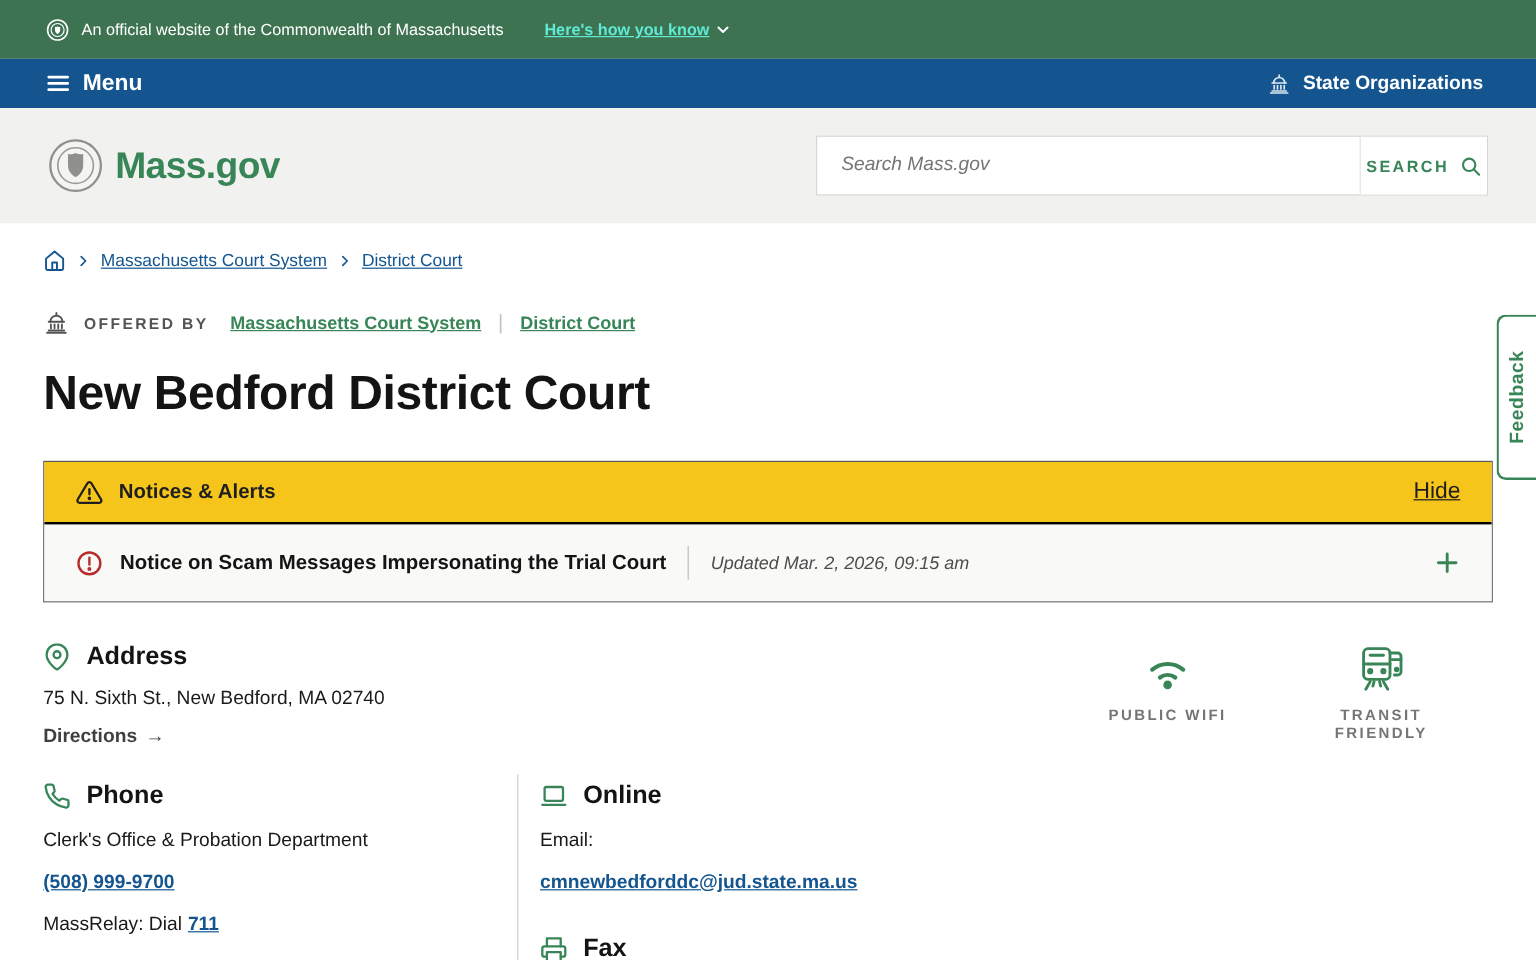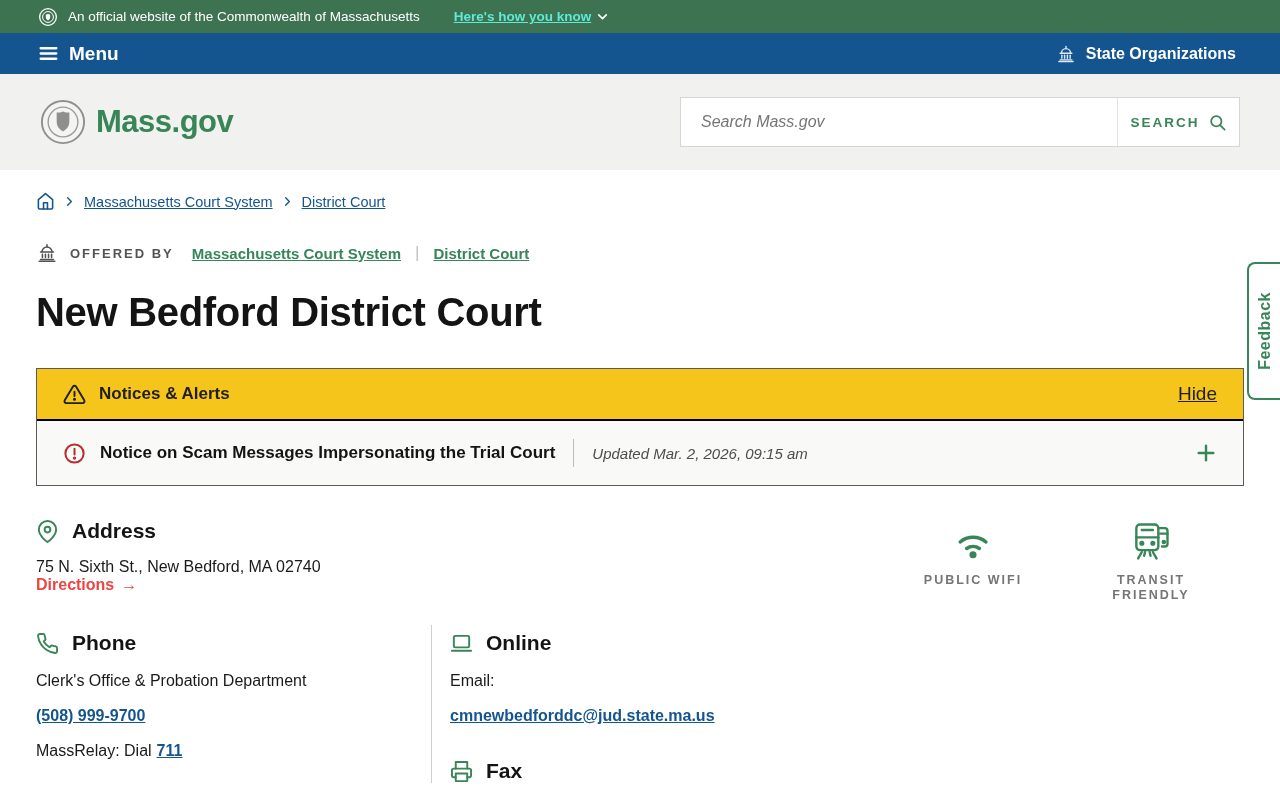--- a/index.html
+++ b/index.html
@@ -1,41 +1,41 @@
 <!DOCTYPE html>
 <html><head>
 <meta charset="utf-8">
 <style>
   * { margin:0; padding:0; box-sizing:border-box; }
   html,body { width:1280px; height:800px; overflow:hidden; background:#fff;
     font-family:"Liberation Sans", sans-serif; color:#141414; }
 
   
-  .banner { height:33px; background:#3e7352; display:flex; align-items:center; padding:0 38px; gap:10px; }
+  .banner { height:49px; background:#3e7352; display:flex; align-items:center; padding:0 38px; gap:10px; }
   .banner-text { color:#fff; font-size:13.5px; }
   .banner-how { color:#5eead4; font-size:13.5px; font-weight:bold; text-decoration:underline;
     display:flex; align-items:center; gap:5px; cursor:pointer;padding-left:24px; }
 
   
   .nav { height:41px; background:#14558f; display:flex; align-items:center;
     justify-content:space-between; padding:0 44px 0 38px; }
   .nav-left, .nav-right { display:flex; align-items:center; gap:10px; color:#fff; cursor:pointer; }
   .nav-left span { font-size:19px; font-weight:bold; }
   .nav-right span { font-size:16px; font-weight:600; }
 
   
   .header { height:96px; background:#f1f1ef; display:flex; align-items:center;
     padding:0 40px; position:relative; }
   .logo { display:flex; align-items:center; gap:10px; cursor:pointer; }
   .logo-text { color:#388557; font-size:31px; font-weight:bold; letter-spacing:-0.5px; }
   .search-wrap { position:absolute; right:40px; top:23px; width:560px; height:50px;
     background:#fff; border:1px solid #d6d6d4; display:flex; }
   .search-input { flex:1; border:none; outline:none; padding:0 20px; font-size:16px;
     font-style:italic; color:#4d7c0f; font-family:"Liberation Sans", sans-serif; background:transparent; }
-  .search-btn { width:122px; background:#fff; border:none; border-left:1px solid #e3e3e1;
+  .search-btn { width:106px; background:#fff; border:none; border-left:1px solid #e3e3e1;
     color:#388557; font-size:13.5px; font-weight:bold; letter-spacing:2px; cursor:pointer;
     display:flex; align-items:center; justify-content:center; gap:8px;
     font-family:"Liberation Sans", sans-serif; }
 
   .content { padding:0 36px; }
 
   
   .breadcrumb { margin-top:22px; display:flex; align-items:center; gap:9px; font-size:14.5px; }
   .breadcrumb a { color:#14558f; text-decoration:underline; cursor:pointer; }
 
@@ -62,21 +62,21 @@
   .alert-title { font-size:17px; font-weight:bold; color:#141414; margin-left:14px; }
   .alert-vsep { width:1px; height:28px; background:#bdbdbb; margin:0 18px; }
   .alert-updated { font-size:15px; font-style:italic; color:#4d4d4d; }
   .alert-expand { margin-left:auto; cursor:pointer; display:flex; align-items:center; }
 
   
   .info-row { margin-top:33px; display:flex; justify-content:space-between; }
   .section-head { display:flex; align-items:center; gap:13px; }
   .section-head h2 { font-size:21px; font-weight:bold; color:#141414; }
   .address-line { margin-top:15px; font-size:16px; color:#1a1a1a; }
-  .directions { margin-top:0; font-size:16px; font-weight:bold; color:#ef4444;
+  .directions { margin-top:13px; font-size:16px; font-weight:bold; color:#404040;
     cursor:pointer; display:inline-flex; align-items:center; gap:7px;text-align:center; }
   .amenities { display:flex; gap:48px; margin-right:28px; }
   .amenity { width:130px; display:flex; flex-direction:column; align-items:center; gap:10px; }
   .amenity-label { color:#757575; font-size:12.5px; font-weight:600; letter-spacing:2px;
     text-align:center; line-height:1.2; }
 
   
   .cols { margin-top:22px; display:flex; }
   .col-left { width:395px; padding-top:6px; }
   .col-divider { width:1px; background:#cfcfcd; }

